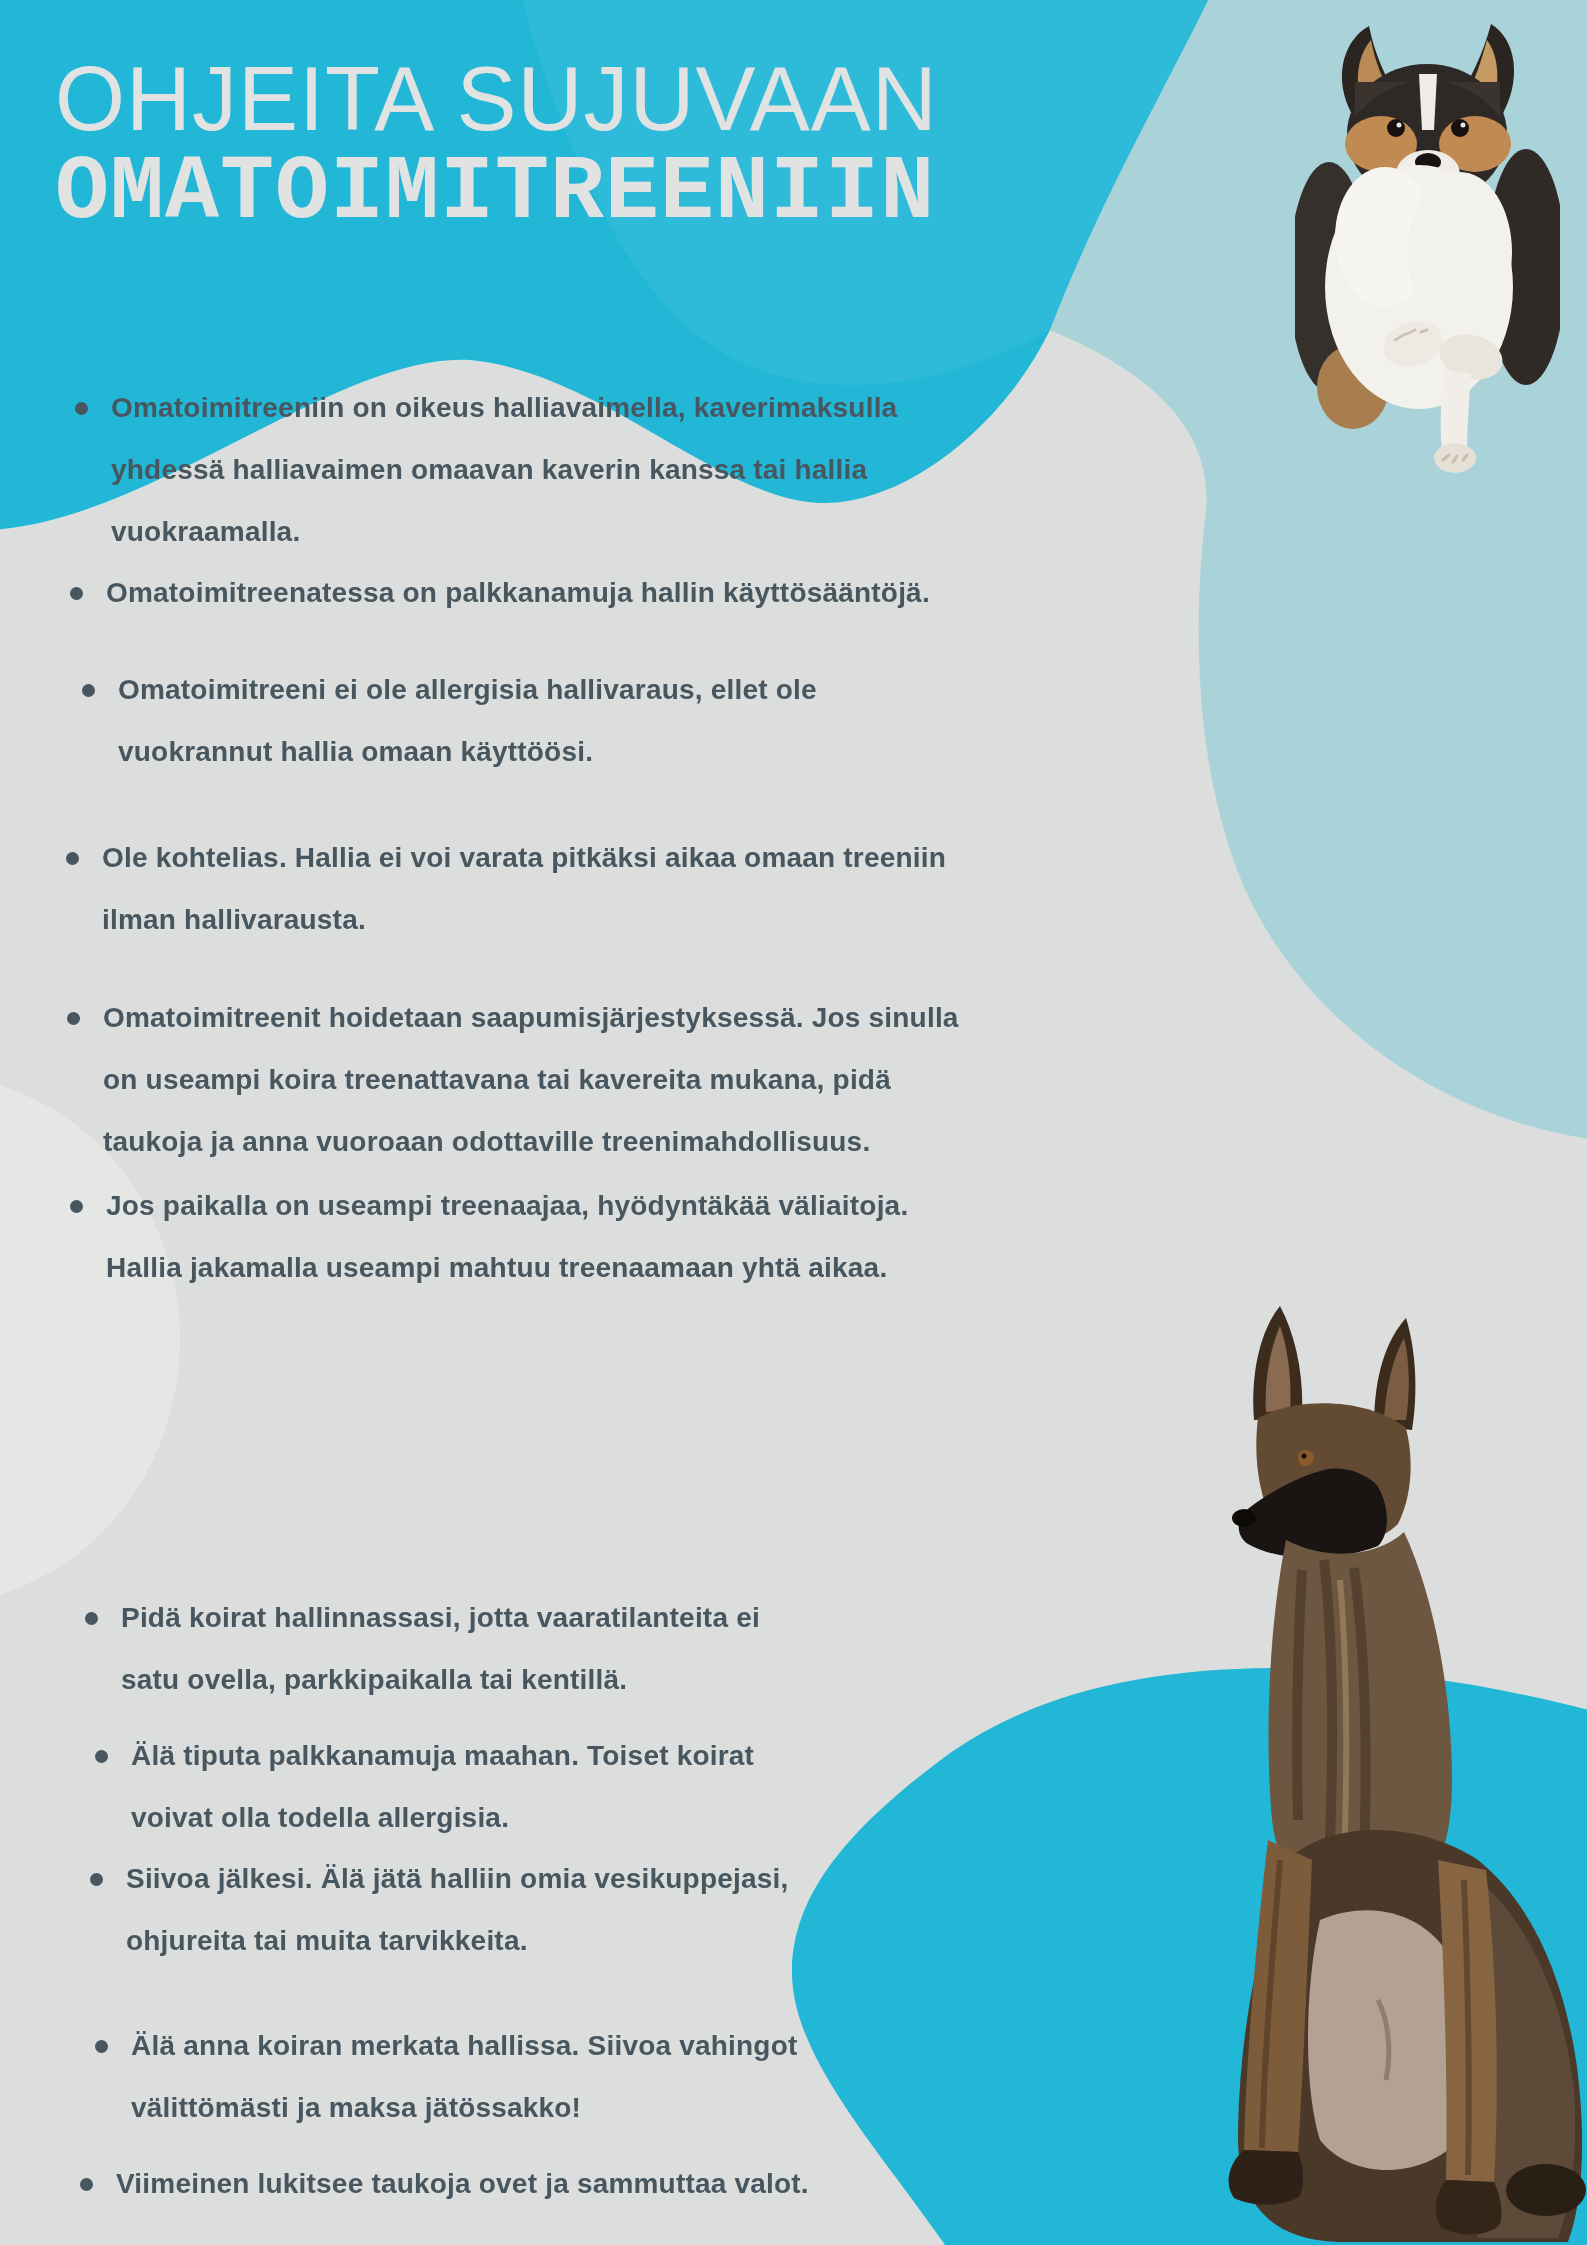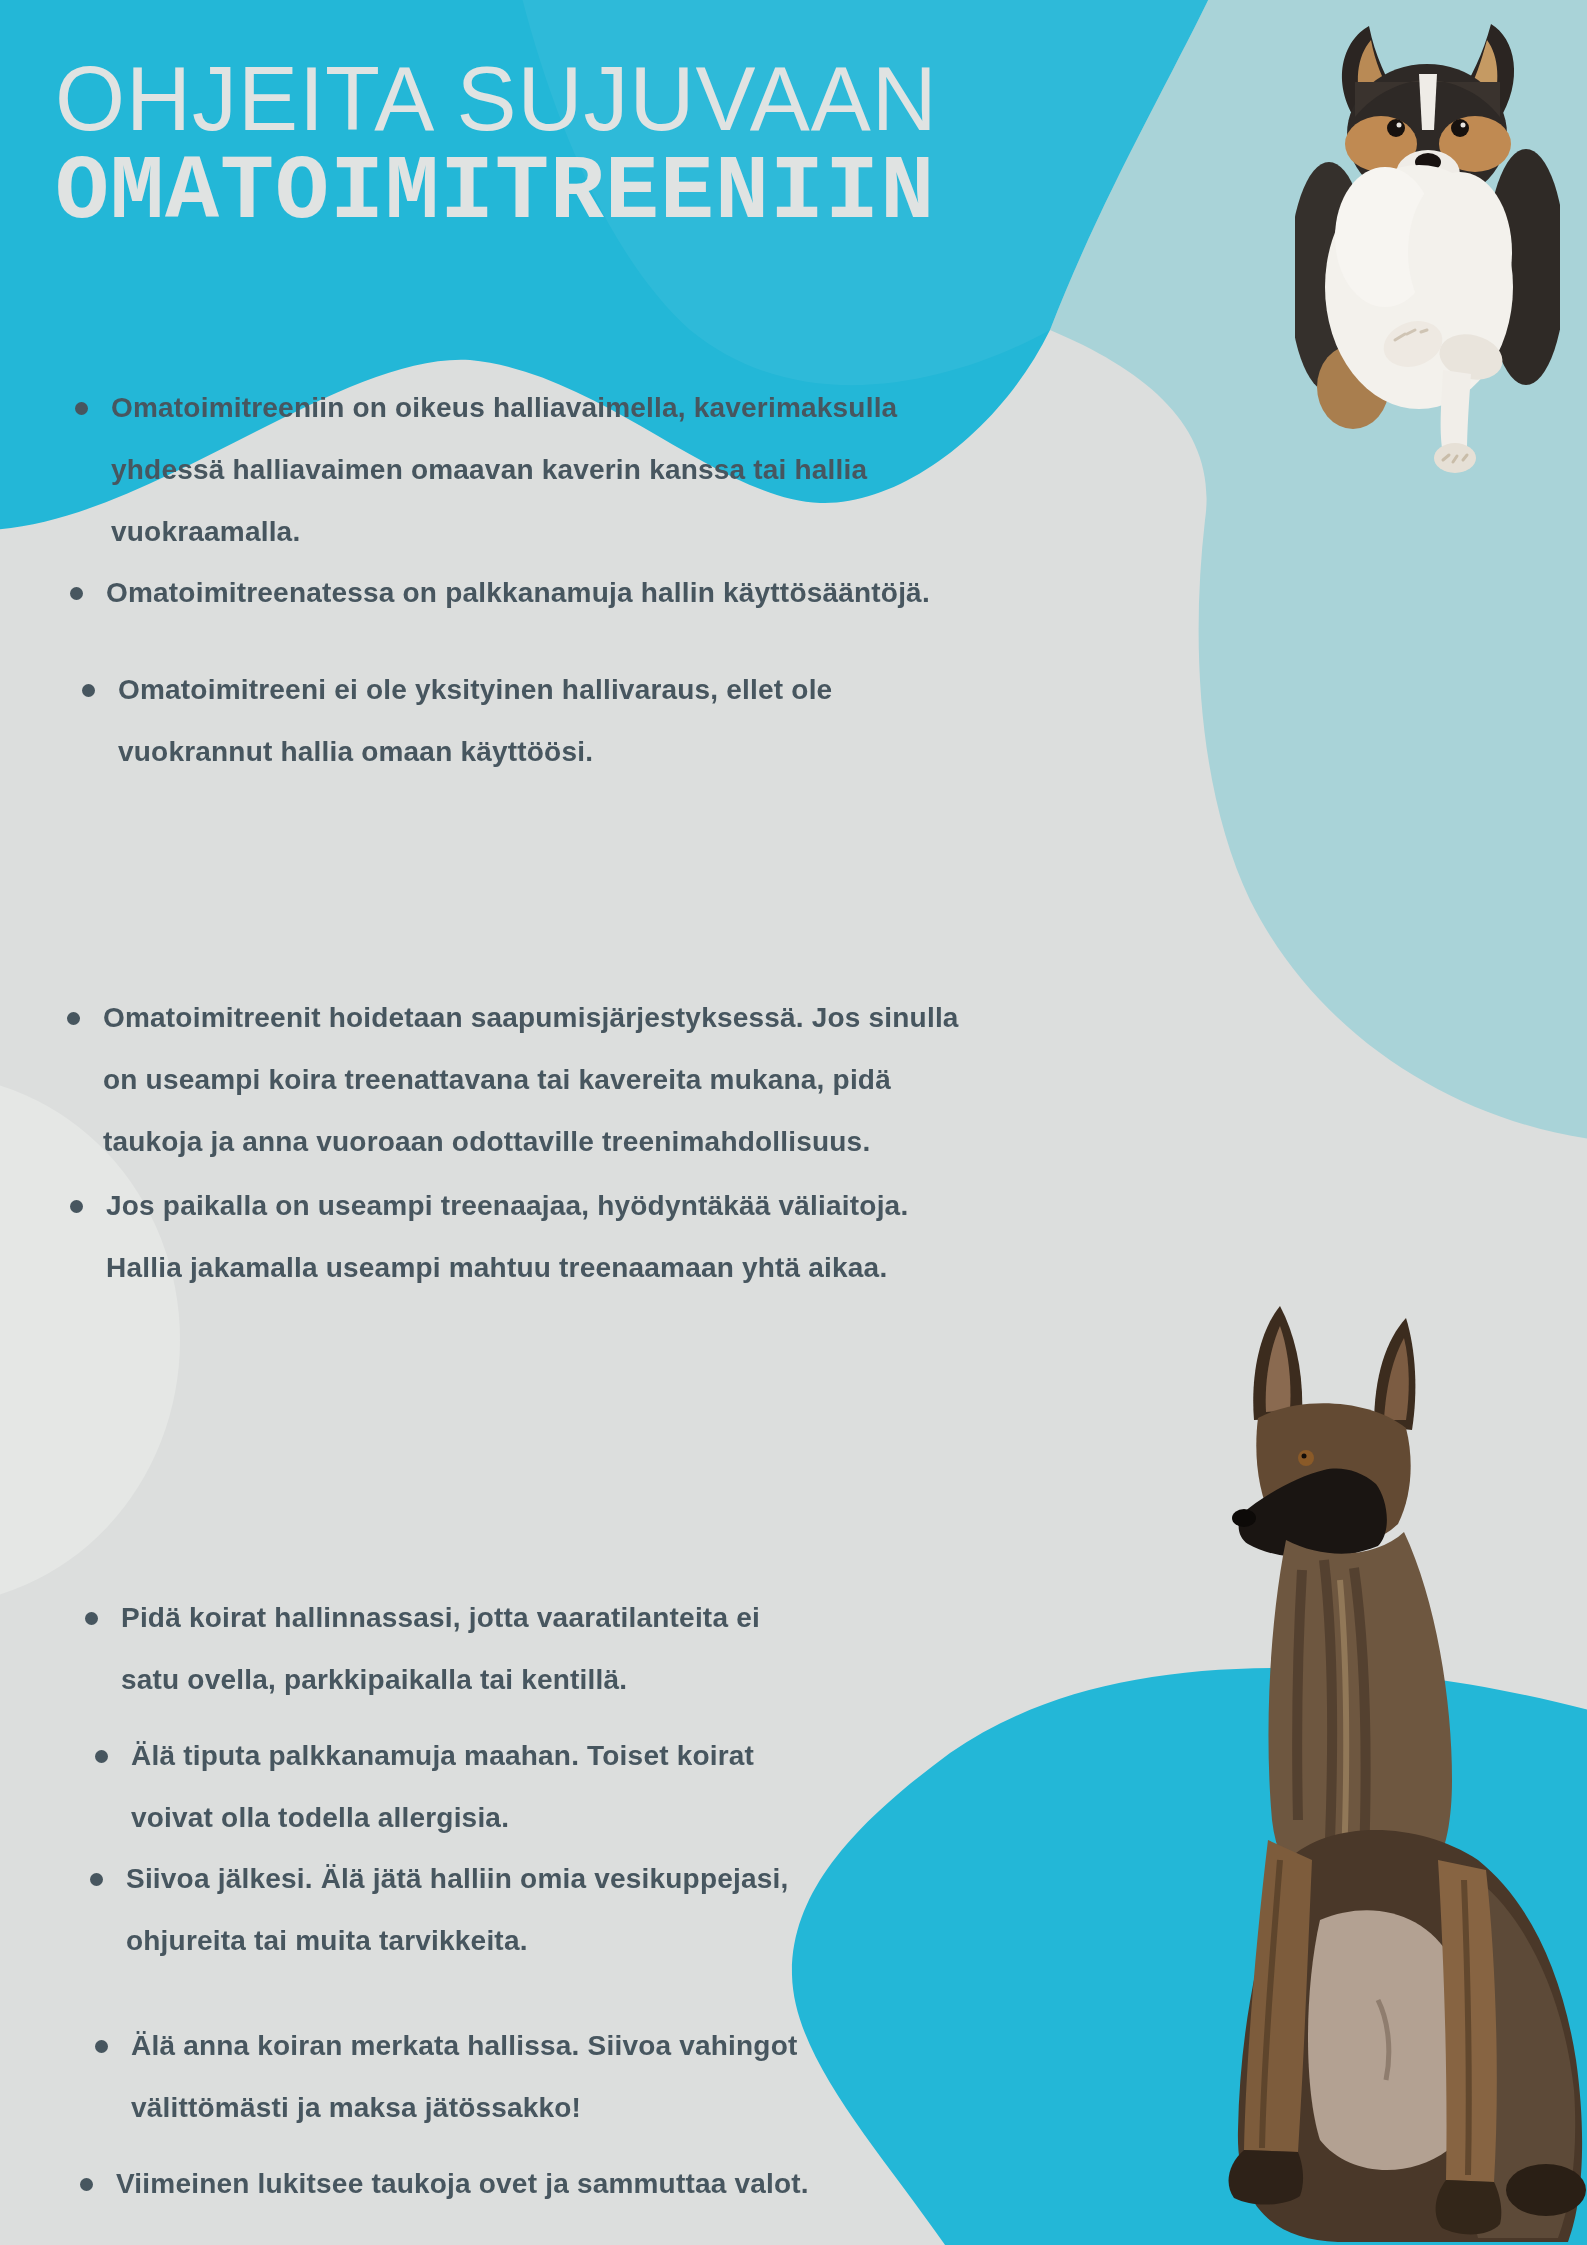--- a/index.html
+++ b/index.html
@@ -162,22 +162,27 @@
     <div class="btext">Omatoimitreeniin on oikeus halliavaimella, kaverimaksulla
 yhdessä halliavaimen omaavan kaverin kanssa tai hallia
 vuokraamalla.</div>
   </div>
   <div class="bullet" style="left:70px;top:562px">
     <span class="dot"></span>
     <div class="btext">Omatoimitreenatessa on palkkanamuja hallin käyttösääntöjä.</div>
   </div>
   <div class="bullet" style="left:82px;top:659px">
     <span class="dot"></span>
-    <div class="btext">Omatoimitreeni ei ole yksityinen hallivaraus, ellet ole
+    <div class="btext">Omatoimitreeni ei ole allergisia hallivaraus, ellet ole
 vuokrannut hallia omaan käyttöösi.</div>
+  </div>
+  <div class="bullet" style="left:66px;top:827px">
+    <span class="dot"></span>
+    <div class="btext">Ole kohtelias. Hallia ei voi varata pitkäksi aikaa omaan treeniin
+ilman hallivarausta.</div>
   </div>
   <div class="bullet" style="left:67px;top:987px">
     <span class="dot"></span>
     <div class="btext">Omatoimitreenit hoidetaan saapumisjärjestyksessä. Jos sinulla
 on useampi koira treenattavana tai kavereita mukana, pidä
 taukoja ja anna vuoroaan odottaville treenimahdollisuus.</div>
   </div>
   <div class="bullet" style="left:70px;top:1175px">
     <span class="dot"></span>
     <div class="btext">Jos paikalla on useampi treenaajaa, hyödyntäkää väliaitoja.

